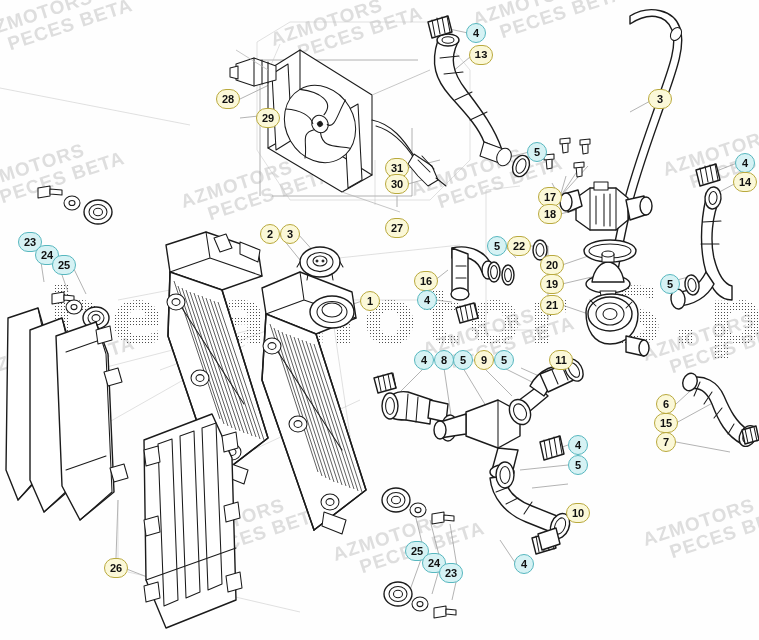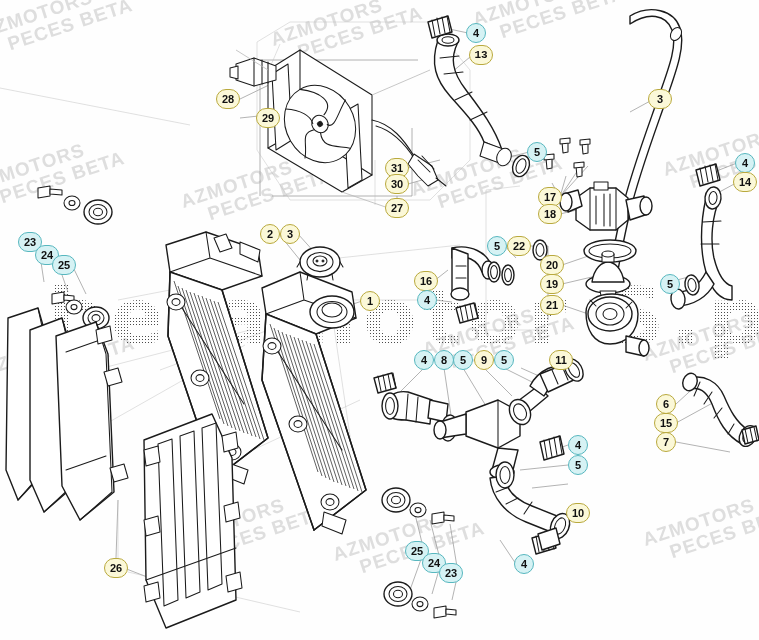--- a/index.html
+++ b/index.html
@@ -553,21 +553,21 @@
   </svg>
 
   <div id="callout-layer">
       <div class="cal cyan w1" style="left: 476px; top: 33px;">4</div>
       <div class="cal yel w2" style="left: 481px; top: 55px; font-family: Liberation Mono, monospace;">13</div>
       <div class="cal yel w2" style="left: 660px; top: 99px;">3</div>
       <div class="cal yel w2" style="left: 228px; top: 99px;">28</div>
       <div class="cal yel w2" style="left: 228px; top: 118px; margin-left: 28px;">29</div>
       <div class="cal yel w2" style="left: 397px; top: 168px;">31</div>
       <div class="cal yel w2" style="left: 397px; top: 184px;">30</div>
-      <div class="cal yel w2" style="left: 397px; top: 208px;">27</div>
+      <div class="cal yel w2" style="left: 397px; top: 228px;">27</div>
       <div class="cal cyan w1" style="left: 537px; top: 152px;">5</div>
       <div class="cal cyan w1" style="left: 745px; top: 163px;">4</div>
       <div class="cal yel w2" style="left: 745px; top: 182px;">14</div>
       <div class="cal yel w2" style="left: 550px; top: 197px;">17</div>
       <div class="cal yel w2" style="left: 550px; top: 214px;">18</div>
       <div class="cal yel w1" style="left: 270px; top: 234px;">2</div>
       <div class="cal yel w1" style="left: 290px; top: 234px;">3</div>
       <div class="cal cyan w1" style="left: 497px; top: 246px;">5</div>
       <div class="cal yel w2" style="left: 519px; top: 246px;">22</div>
       <div class="cal yel w2" style="left: 552px; top: 265px;">20</div>

